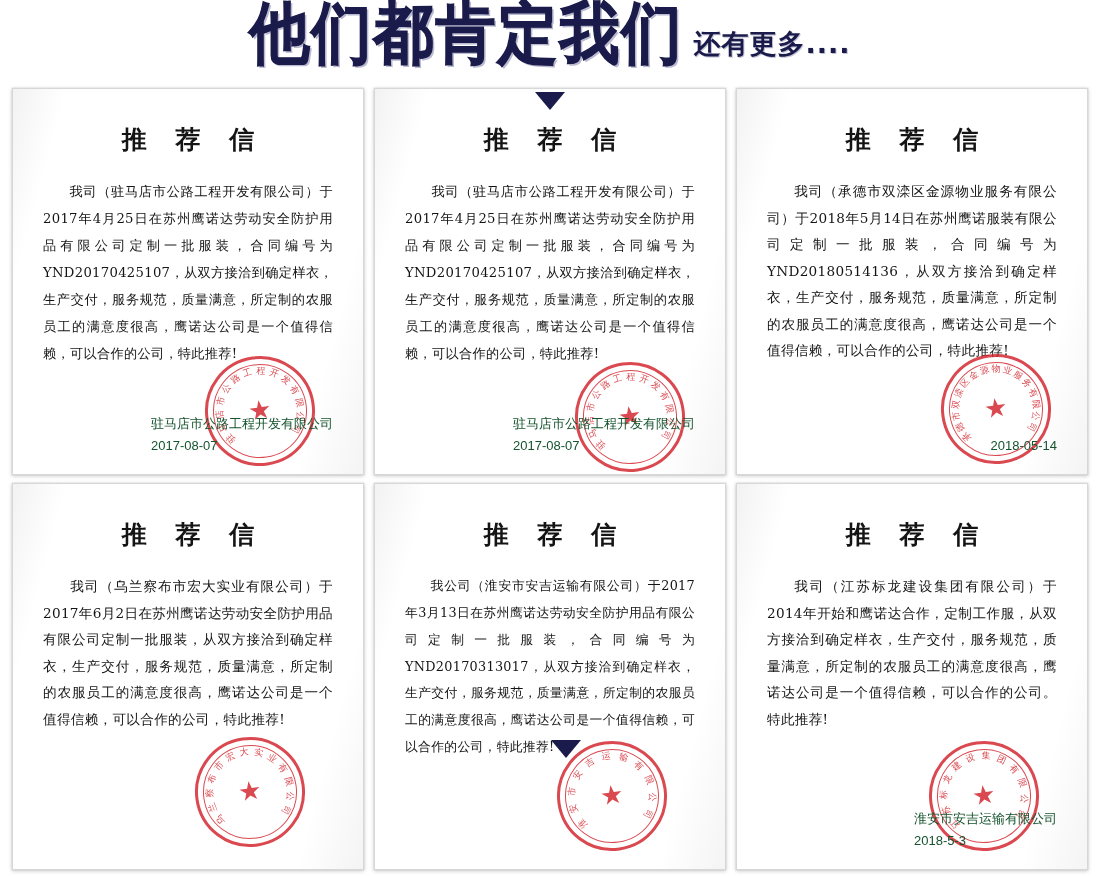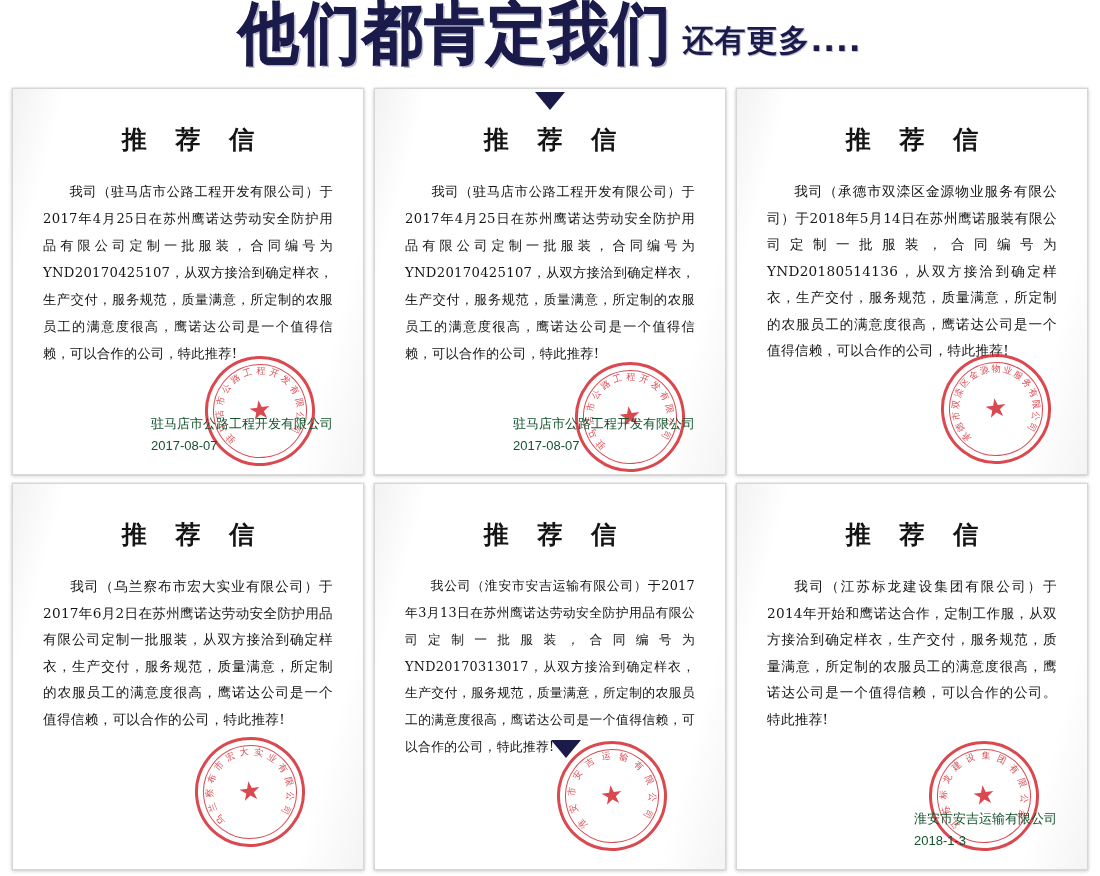--- a/index.html
+++ b/index.html
@@ -38,21 +38,21 @@
     letter-spacing: 2px;
     color: #1b1b4b;
     -webkit-text-stroke: 1px #1b1b4b;
     text-shadow: 2px 2px 0 #b9b9cf;
     transform: scaleY(1.12);
     transform-origin: bottom center;
   }
   .headline-sub {
     font-family: "DejaVu Sans", sans-serif;
     font-weight: bold;
-    font-size: 31px;
+    font-size: 27px;
     color: #1b1b4b;
     letter-spacing: 1px;
     padding-bottom: 4px;
     text-shadow: 1px 1px 0 #c3c3d6;
   }
 
   
   .grid {
     position: absolute;
     top: 88px;
@@ -292,20 +292,21 @@
           <span style="transform: translate(-50%, -50%) rotate(25deg) translateY(-40px) rotate(0deg); transform-origin: 50% 50%;">业</span>
           <span style="transform: translate(-50%, -50%) rotate(41.6667deg) translateY(-40px) rotate(0deg); transform-origin: 50% 50%;">服</span>
           <span style="transform: translate(-50%, -50%) rotate(58.3333deg) translateY(-40px) rotate(0deg); transform-origin: 50% 50%;">务</span>
           <span style="transform: translate(-50%, -50%) rotate(75deg) translateY(-40px) rotate(0deg); transform-origin: 50% 50%;">有</span>
           <span style="transform: translate(-50%, -50%) rotate(91.6667deg) translateY(-40px) rotate(0deg); transform-origin: 50% 50%;">限</span>
           <span style="transform: translate(-50%, -50%) rotate(108.333deg) translateY(-40px) rotate(0deg); transform-origin: 50% 50%;">公</span>
           <span style="transform: translate(-50%, -50%) rotate(125deg) translateY(-40px) rotate(0deg); transform-origin: 50% 50%;">司</span>
         </div>
       </div>
     <div class="cert-footer">
+      <div class="date">2018-05-14</div>
     </div>
   </div>
 
   <div class="cert style-b">
     <div class="cert-title">推 荐 信</div>
     <div class="cert-body">我司（乌兰察布市宏大实业有限公司）于2017年6月2日在苏州鹰诺达劳动安全防护用品有限公司定制一批服装，从双方接洽到确定样衣，生产交付，服务规范，质量满意，所定制的农服员工的满意度很高，鹰诺达公司是一个值得信赖，可以合作的公司，特此推荐!</div>
     <div class="seal pos-4">
       <div class="ring"></div>
       <div class="star"></div>
     <div class="seal-text">
@@ -364,17 +365,17 @@
           <span style="transform: translate(-50%, -50%) rotate(11.3636deg) translateY(-40px) rotate(0deg); transform-origin: 50% 50%;">集</span>
           <span style="transform: translate(-50%, -50%) rotate(34.0909deg) translateY(-40px) rotate(0deg); transform-origin: 50% 50%;">团</span>
           <span style="transform: translate(-50%, -50%) rotate(56.8182deg) translateY(-40px) rotate(0deg); transform-origin: 50% 50%;">有</span>
           <span style="transform: translate(-50%, -50%) rotate(79.5455deg) translateY(-40px) rotate(0deg); transform-origin: 50% 50%;">限</span>
           <span style="transform: translate(-50%, -50%) rotate(102.273deg) translateY(-40px) rotate(0deg); transform-origin: 50% 50%;">公</span>
           <span style="transform: translate(-50%, -50%) rotate(125deg) translateY(-40px) rotate(0deg); transform-origin: 50% 50%;">司</span>
         </div>
       </div>
     <div class="cert-footer">
       <div class="org">淮安市安吉运输有限公司</div>
-      <div class="date">2018-1-3</div>
+      <div class="date">2018-5-3</div>
     </div>
   </div>
 
 </div>
 
 </body></html>

